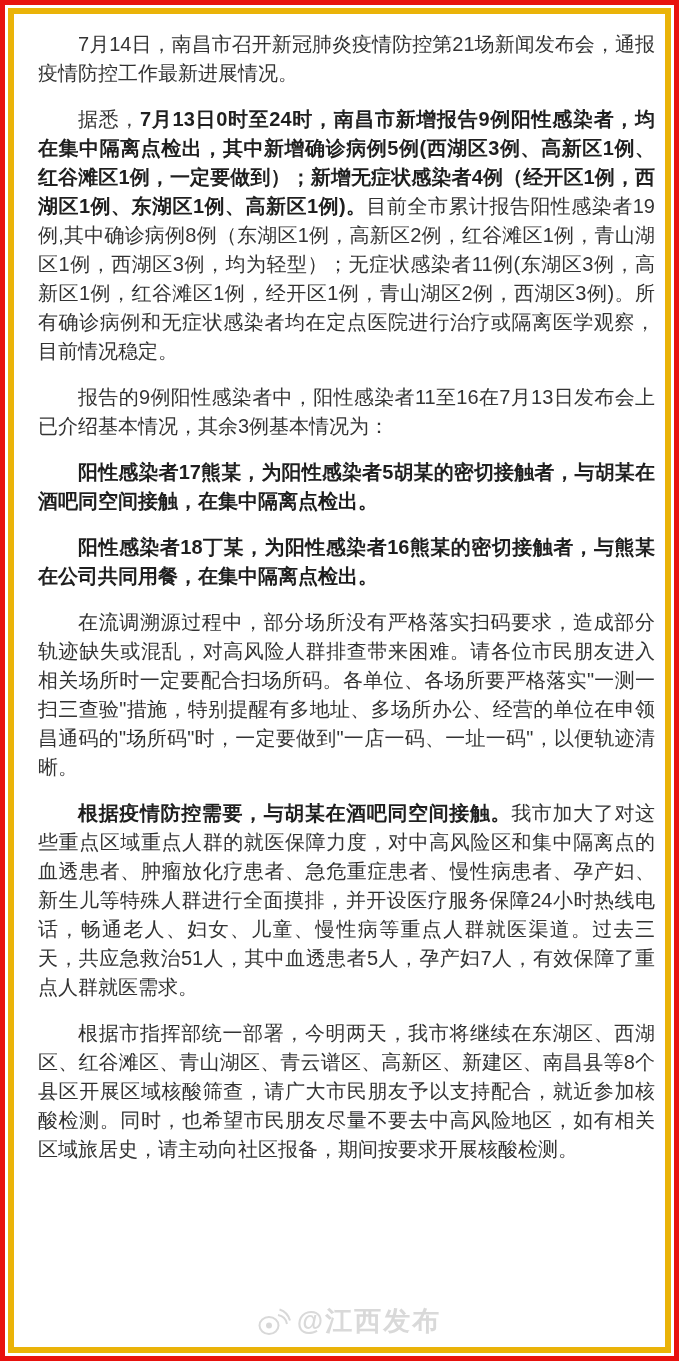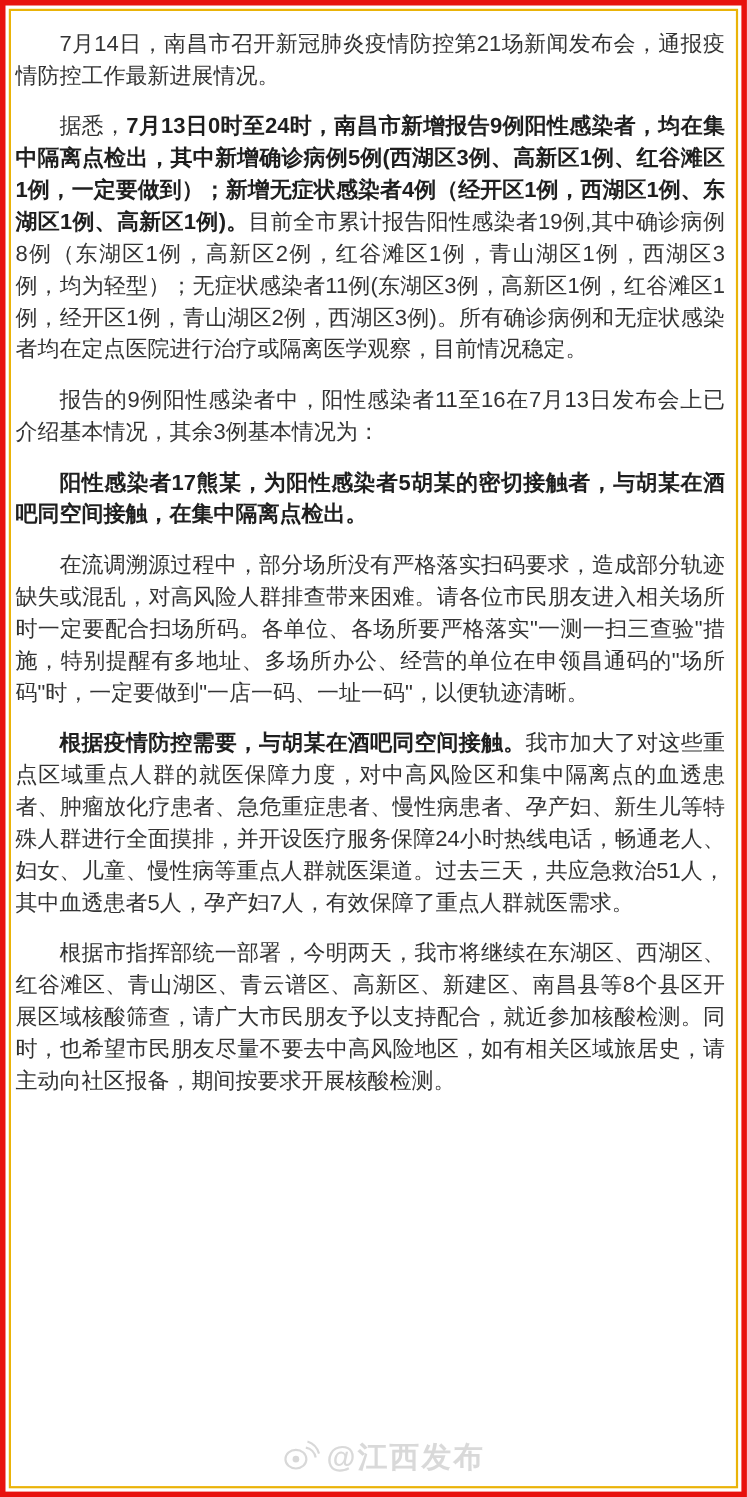--- a/index.html
+++ b/index.html
@@ -16,22 +16,22 @@
     background: #ffffff;
     border: 5px solid #e8120e;
     padding: 3px;
     overflow: hidden;
   }
   .inner-frame {
     box-sizing: border-box;
     position: relative;
     width: 100%;
     height: 100%;
-    border: 2px solid #eab308;
-    padding: 16px 10px 46px 4px;
+    border: 6px solid #eab308;
+    padding: 16px 10px 46px 24px;
     overflow: hidden;
   }
   .article p {
     margin: 0 0 17px 0;
     font-size: 20px;
     line-height: 29px;
     color: #333333;
     text-align: justify;
     text-indent: 2em;
     word-break: break-all;
@@ -43,20 +43,21 @@
   .article p span.seg-normal {
     font-weight: 400;
   }
   .watermark {
     position: absolute;
     left: 0;
     right: 0;
     bottom: 8px;
     display: flex;
     justify-content: center;
+    align-items: center;
     gap: 6px;
     pointer-events: none;
     margin-left: 19px;
   }
   .watermark .wm-text {
     font-size: 27px;
     font-weight: 700;
     color: rgba(185, 185, 185, 0.55);
     letter-spacing: 2px;
   }
@@ -68,20 +69,21 @@
 <body>
 
 <div class="page">
   <div class="inner-frame">
 
     <div class="article" id="article">
         <p><span class="seg-normal">7月14日，南昌市召开新冠肺炎疫情防控第21场新闻发布会，通报疫情防控工作最新进展情况。</span></p>
         <p><span class="seg-normal">据悉，</span><span class="seg-bold">7月13日0时至24时，南昌市新增报告9例阳性感染者，均在集中隔离点检出，其中新增确诊病例5例(西湖区3例、高新区1例、红谷滩区1例，一定要做到）；新增无症状感染者4例（经开区1例，西湖区1例、东湖区1例、高新区1例)。</span><span class="seg-normal">目前全市累计报告阳性感染者19例,其中确诊病例8例（东湖区1例，高新区2例，红谷滩区1例，青山湖区1例，西湖区3例，均为轻型）；无症状感染者11例(东湖区3例，高新区1例，红谷滩区1例，经开区1例，青山湖区2例，西湖区3例)。所有确诊病例和无症状感染者均在定点医院进行治疗或隔离医学观察，目前情况稳定。</span></p>
         <p><span class="seg-normal">报告的9例阳性感染者中，阳性感染者11至16在7月13日发布会上已介绍基本情况，其余3例基本情况为：</span></p>
         <p><span class="seg-bold">阳性感染者17熊某，为阳性感染者5胡某的密切接触者，与胡某在酒吧同空间接触，在集中隔离点检出。</span></p>
+        <p><span class="seg-bold">阳性感染者18丁某，为阳性感染者16熊某的密切接触者，与熊某在公司共同用餐，在集中隔离点检出。</span></p>
         <p><span class="seg-normal">在流调溯源过程中，部分场所没有严格落实扫码要求，造成部分轨迹缺失或混乱，对高风险人群排查带来困难。请各位市民朋友进入相关场所时一定要配合扫场所码。各单位、各场所要严格落实"一测一扫三查验"措施，特别提醒有多地址、多场所办公、经营的单位在申领昌通码的"场所码"时，一定要做到"一店一码、一址一码"，以便轨迹清晰。</span></p>
         <p><span class="seg-bold">根据疫情防控需要，与胡某在酒吧同空间接触。</span><span class="seg-normal">我市加大了对这些重点区域重点人群的就医保障力度，对中高风险区和集中隔离点的血透患者、肿瘤放化疗患者、急危重症患者、慢性病患者、孕产妇、新生儿等特殊人群进行全面摸排，并开设医疗服务保障24小时热线电话，畅通老人、妇女、儿童、慢性病等重点人群就医渠道。过去三天，共应急救治51人，其中血透患者5人，孕产妇7人，有效保障了重点人群就医需求。</span></p>
         <p><span class="seg-normal">根据市指挥部统一部署，今明两天，我市将继续在东湖区、西湖区、红谷滩区、青山湖区、青云谱区、高新区、新建区、南昌县等8个县区开展区域核酸筛查，请广大市民朋友予以支持配合，就近参加核酸检测。同时，也希望市民朋友尽量不要去中高风险地区，如有相关区域旅居史，请主动向社区报备，期间按要求开展核酸检测。</span></p>
       </div>
 
     <div class="watermark">
       <svg width="34" height="30" viewBox="0 0 34 30">
         <g fill="none" stroke="#b9b9b9" stroke-width="2">
           <ellipse cx="12" cy="19.5" rx="9.5" ry="8.5"></ellipse>
           <circle cx="12" cy="19.5" r="3" fill="#b9b9b9" stroke="none"></circle>

